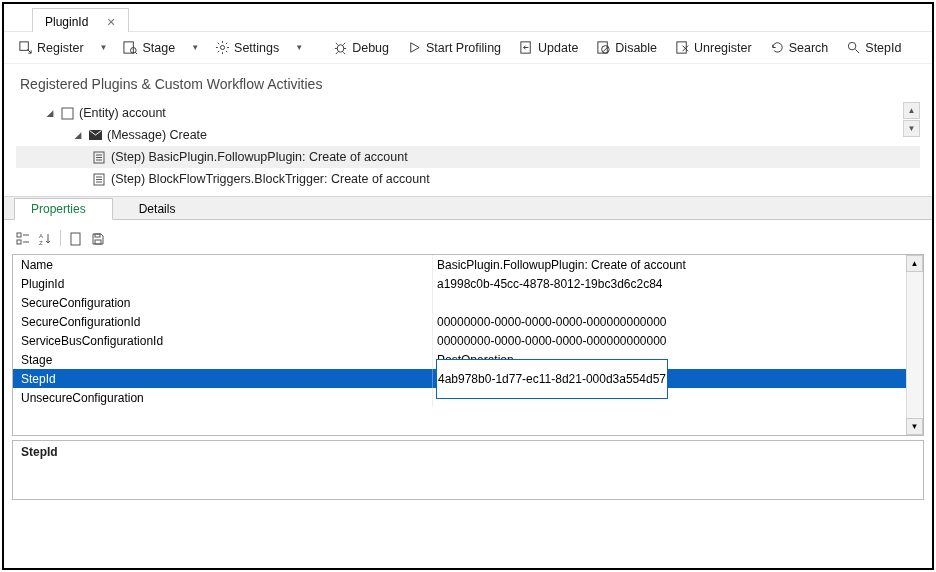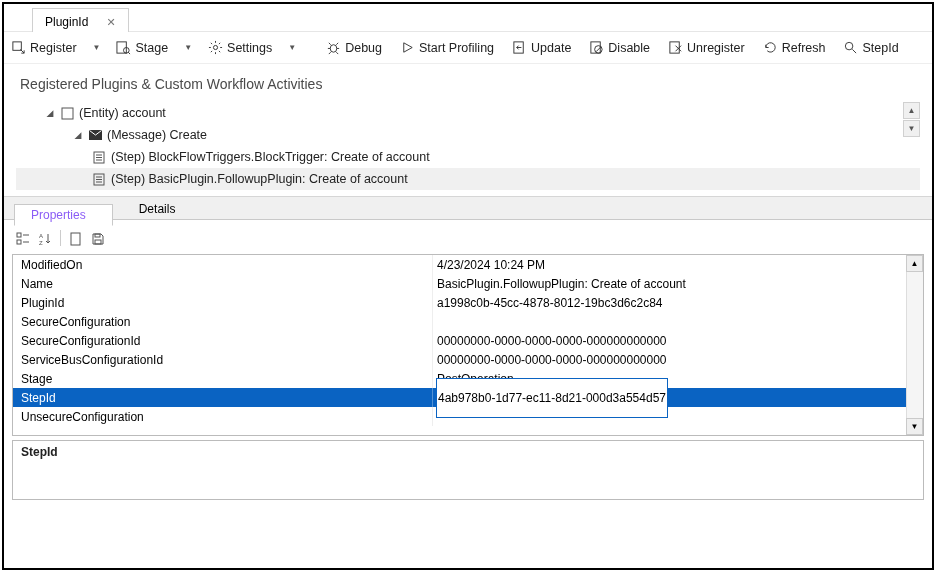--- a/index.html
+++ b/index.html
@@ -5,21 +5,21 @@
     * { margin: 0; padding: 0; box-sizing: border-box; font-family: "Segoe UI", Tahoma, sans-serif; }
     body { background: #fff; width: 936px; height: 572px; overflow: hidden; }
     .outer { border: 2px solid #000; width: 932px; height: 568px; margin: 2px; display: flex; flex-direction: column; background: #fff; }
     
     
     .tab-bar { height: 28px; display: flex; align-items: flex-end; padding-left: 28px; background: #fff; border-bottom: 1px solid #e6e6e6; }
     .tab { height: 24px; padding: 3px 12px 0 12px; font-size: 12px; border: 1px solid #d0d0d0; border-bottom: none; background: #fff; display: flex; align-items: center; gap: 18px; position: relative; top: 1px; }
     .tab .close { font-size: 11px; color: #777; cursor: pointer; }
     
     
-    .toolbar { padding: 6px 1px; display: flex; align-items: center; gap: 6px; font-size: 12.5px; color: #222; border-bottom: 1px solid #eee; }
+    .toolbar { padding: 6px 8px; display: flex; align-items: center; gap: 6px; font-size: 12.5px; color: #222; border-bottom: 1px solid #eee; }
     .tbtn { display: flex; align-items: center; gap: 4px; padding: 2px 6px; cursor: pointer; }
     .drop { font-size: 8px; color: #555; padding: 0 4px; cursor: pointer; }
     .tsep { width: 8px; }
     svg.ic { width: 15px; height: 15px; }
     
     
     .heading { padding: 12px 16px 6px 16px; font-size: 14px; color: #4a4a4a; font-weight: 400; }
     
     
     .tree-wrap { position: relative; margin: 4px 12px 6px 12px; }
@@ -30,21 +30,21 @@
     .ind1 { padding-left: 28px; }
     .ind2 { padding-left: 56px; }
     .ind3 { padding-left: 76px; }
     .ticon { width: 14px; height: 14px; margin-right: 5px; display: inline-flex; align-items: center; justify-content: center; }
     .scrollbtns { position: absolute; right: 0; top: 0; width: 17px; display: flex; flex-direction: column; }
     .sb { width: 17px; height: 17px; background: #f0f0f0; border: 1px solid #d0d0d0; font-size: 8px; color: #555; display: flex; align-items: center; justify-content: center; cursor: pointer; margin-bottom: 1px;}
     
     
     .subtabs { display: flex; align-items: flex-end; padding-left: 10px; height: 24px; background: #f0f0f0; border-top: 1px solid #d6d6d6; border-bottom: 1px solid #c9c9c9; }
     .subtab { padding: 3px 26px; font-size: 12px; color: #000000; cursor: pointer; }
-    .subtab.active { background: #fff; border: 1px solid #c9c9c9; border-bottom: 1px solid #fff; position: relative; top: 7px; color: #8b5cf6; padding-left: 16px; }
+    .subtab.active { background: #fff; border: 1px solid #c9c9c9; border-bottom: 1px solid #fff; position: relative; top: 1px; color: #15803d; padding-left: 16px; }
     
     
     .props-outer { flex: 1; display: flex; flex-direction: column; padding: 4px 8px 8px 8px; }
     .prop-toolbar { display: flex; gap: 4px; padding: 6px 2px; }
     .pbtn { width: 18px; height: 18px; display: flex; align-items: center; justify-content: center; cursor: pointer; }
     .grid-wrap { position: relative; border: 1px solid #bbb; height: 182px; overflow: hidden; }
     .prow { display: flex; height: 19px; font-size: 12px; }
     .prow .pname { width: 420px; padding-left: 8px; border-right: 1px solid #eee; display: flex; align-items: center; }
     .prow .pval { flex: 1; padding-left: 4px; display: flex; align-items: center; }
     .prow.selrow { background: #0a63c2; color: #fff; }
@@ -145,21 +145,21 @@
           <line x1="8" y1="12" x2="14" y2="6" stroke="#333"></line>
         </svg>
       <span>Unregister</span>
     </div>
 
     <div class="tbtn">
       <svg class="ic" viewBox="0 0 16 16">
           <path d="M3 8a5 5 0 1 1 1.5 3.5" stroke="#333" fill="none"></path>
           <polyline points="3,5 3,8 6,8" stroke="#333" fill="none"></polyline>
         </svg>
-      <span>Refresh</span>
+      <span>Search</span>
     </div>
 
     <div class="tbtn">
       <svg class="ic" viewBox="0 0 16 16">
           <circle cx="6.5" cy="6.5" r="4" stroke="#333" fill="none"></circle>
           <line x1="10" y1="10" x2="14" y2="14" stroke="#333"></line>
         </svg>
       <span>StepId</span>
     </div>
   </div>
@@ -180,42 +180,42 @@
       <div class="trow ind2">
         <span class="exp">◢</span>
         <span class="ticon">
             <svg width="13" height="11" viewBox="0 0 13 11">
               <rect x="0.5" y="0.5" width="12" height="9" stroke="#333" fill="#333"></rect>
               <polyline points="0.5,0.5 6.5,5 12.5,0.5" stroke="#fff" fill="none"></polyline>
             </svg>
           </span>
         <span>(Message) Create</span>
       </div>
+      <div class="trow ind3 sel">
+        <span class="ticon">
+            <svg width="12" height="13" viewBox="0 0 12 13">
+              <rect x="1" y="1" width="10" height="11" stroke="#555" fill="none"></rect>
+              <line x1="3" y1="4" x2="9" y2="4" stroke="#555"></line>
+              <line x1="3" y1="6.5" x2="9" y2="6.5" stroke="#555"></line>
+              <line x1="3" y1="9" x2="9" y2="9" stroke="#555"></line>
+            </svg>
+          </span>
+        <span>(Step) BasicPlugin.FollowupPlugin: Create of account</span>
+      </div>
       <div class="trow ind3">
         <span class="ticon">
             <svg width="12" height="13" viewBox="0 0 12 13">
               <rect x="1" y="1" width="10" height="11" stroke="#555" fill="none"></rect>
               <line x1="3" y1="4" x2="9" y2="4" stroke="#555"></line>
               <line x1="3" y1="6.5" x2="9" y2="6.5" stroke="#555"></line>
               <line x1="3" y1="9" x2="9" y2="9" stroke="#555"></line>
             </svg>
           </span>
         <span>(Step) BlockFlowTriggers.BlockTrigger: Create of account</span>
       </div>
-      <div class="trow ind3 sel">
-        <span class="ticon">
-            <svg width="12" height="13" viewBox="0 0 12 13">
-              <rect x="1" y="1" width="10" height="11" stroke="#555" fill="none"></rect>
-              <line x1="3" y1="4" x2="9" y2="4" stroke="#555"></line>
-              <line x1="3" y1="6.5" x2="9" y2="6.5" stroke="#555"></line>
-              <line x1="3" y1="9" x2="9" y2="9" stroke="#555"></line>
-            </svg>
-          </span>
-        <span>(Step) BasicPlugin.FollowupPlugin: Create of account</span>
-      </div>
     </div>
     <div class="scrollbtns">
       <div class="sb">▲</div>
       <div class="sb">▼</div>
     </div>
   </div>
 
   <div class="subtabs">
     <div class="subtab active">Properties</div>
     <div class="subtab">Details</div>
@@ -250,24 +250,20 @@
             <path d="M2 2h8l2 2v8H2z" stroke="#555" fill="none"></path>
             <rect x="4" y="2" width="5" height="3" stroke="#555" fill="none"></rect>
             <rect x="4" y="8" width="6" height="4" stroke="#555" fill="none"></rect>
           </svg>
         </div>
     </div>
 
     <div class="grid-wrap">
       <div id="prop-rows">
           <div class="prow">
-            <div class="pname">ModifiedOn</div>
-            <div class="pval">4/23/2024 10:24 PM</div>
-          </div>
-          <div class="prow">
             <div class="pname">Name</div>
             <div class="pval">BasicPlugin.FollowupPlugin: Create of account</div>
           </div>
           <div class="prow">
             <div class="pname">PluginId</div>
             <div class="pval">a1998c0b-45cc-4878-8012-19bc3d6c2c84</div>
           </div>
           <div class="prow">
             <div class="pname">SecureConfiguration</div>
             <div class="pval"></div>

